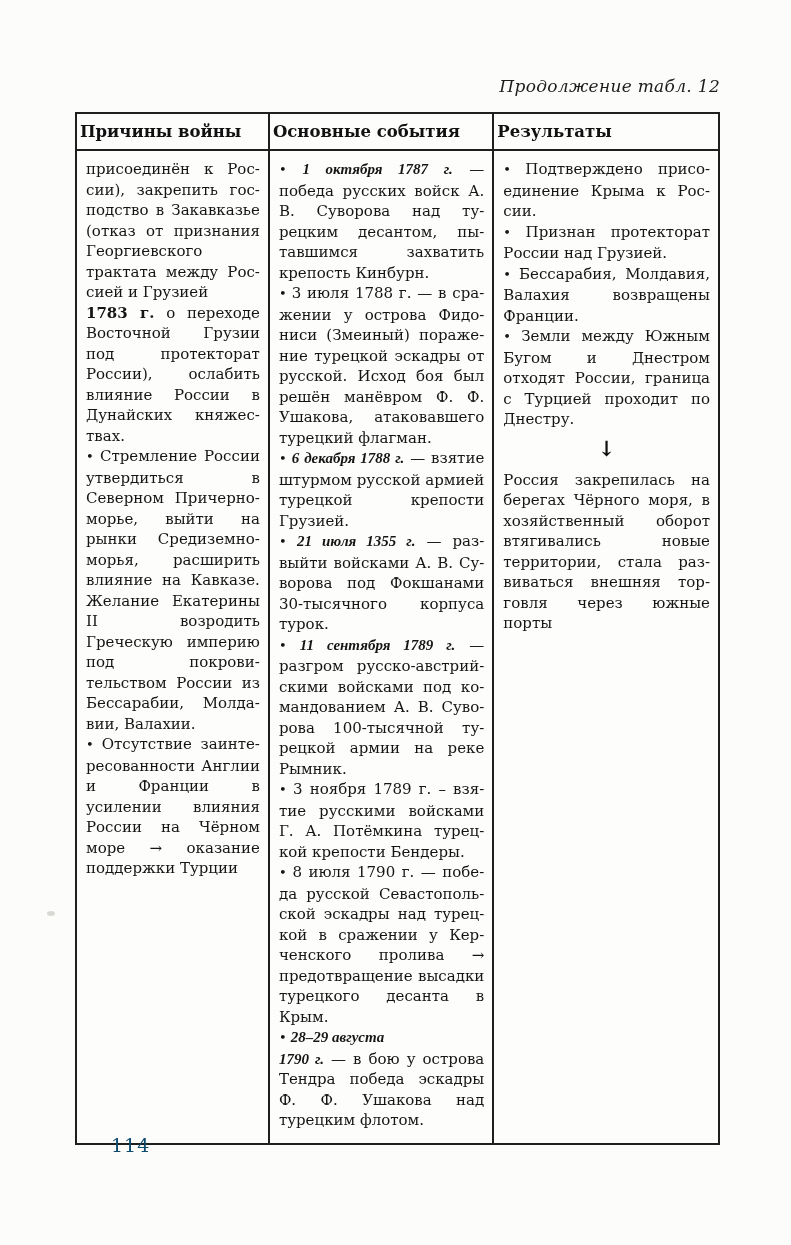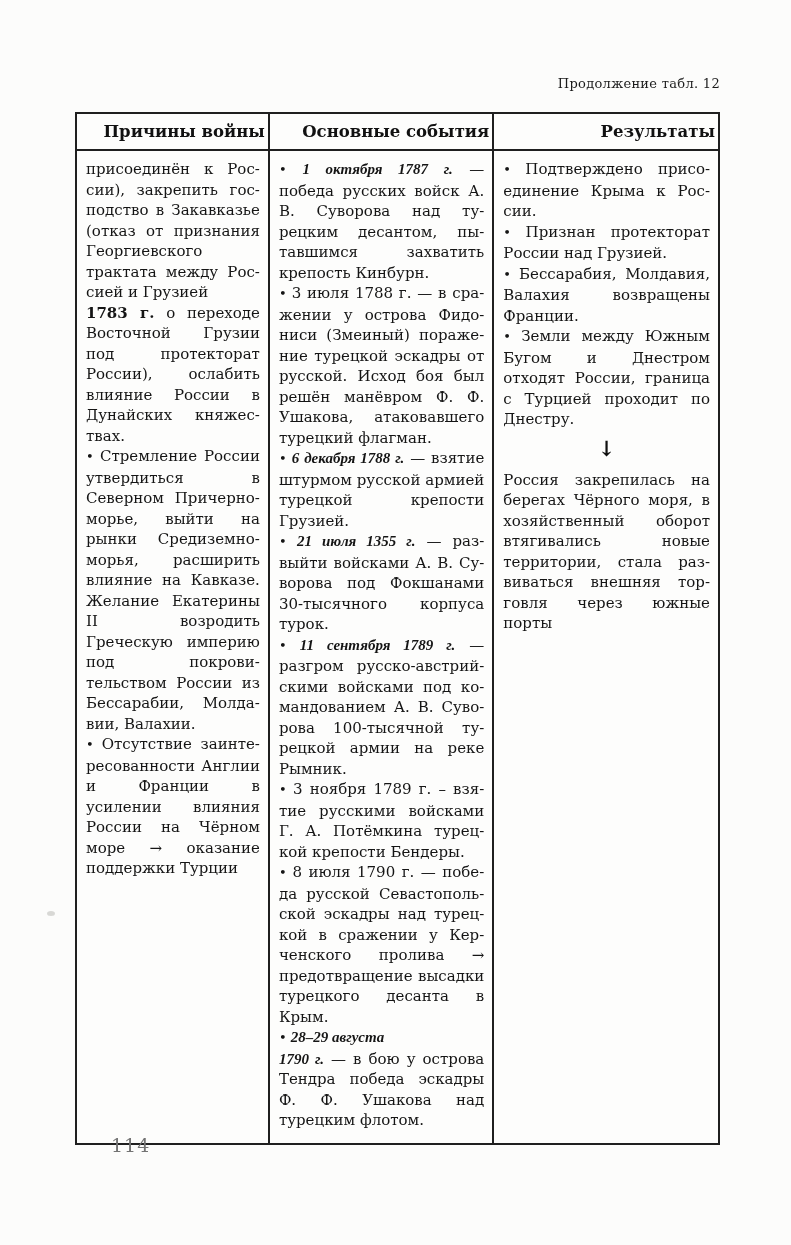--- a/index.html
+++ b/index.html
@@ -6,54 +6,54 @@
   body{
     width:791px;height:1245px;position:relative;
     background:#fcfcfb;
     font-family:"DejaVu Serif","Liberation Serif",serif;
     color:#141414;
     -webkit-font-smoothing:antialiased;
   }
   .page{position:absolute;inset:0;}
   .continuation{
     position:absolute;top:76px;right:71px;
-    font-size:13px;color:#1c1c1c;
+    font-style:italic;font-size:17px;color:#1c1c1c;
     letter-spacing:.3px;
   }
   table.war-table{
     position:absolute;left:75px;top:112px;width:645px;
     border-collapse:collapse;table-layout:fixed;
     background:#fdfdfc;
   }
   .war-table th,.war-table td{
     border:2.4px solid #1f1f1f;
   }
   .war-table th{
-    font-size:16.5px;font-weight:bold;text-align:right;
+    font-size:16.5px;font-weight:bold;text-align:left;
     padding:8px 3px;color:#111;
   }
   .war-table td{
     vertical-align:top;
     padding:8px 8px 12px 9px;
     font-size:15px;line-height:20.5px;
     text-align:justify;
     color:#151515;
   }
   .para{margin:0;text-align:justify;}
   .bullet{font-size:13px;}
   .rb{font-weight:bold;}
   .ri{}
   .rbi{font-weight:bold;font-style:italic;font-family:Liberation Serif, serif;}
   .arrow-down{
     text-align:center;font-weight:bold;font-size:21px;
     line-height:24px;margin:7px 0 9px 0;color:#101010;
   }
   .page-number{
     position:absolute;left:75px;top:1134px;
-    font-size:19px;color:#737373;letter-spacing:1px;padding-left:36px;
+    font-size:19px;color:#0c4a6e;letter-spacing:1px;padding-left:36px;
   }
   .smudge{
     position:absolute;left:47px;top:911px;width:8px;height:5px;
     background:#b9b9b6;border-radius:50%;opacity:.55;
   }
 </style>
 </head>
 <body>
 
 <div class="page">

